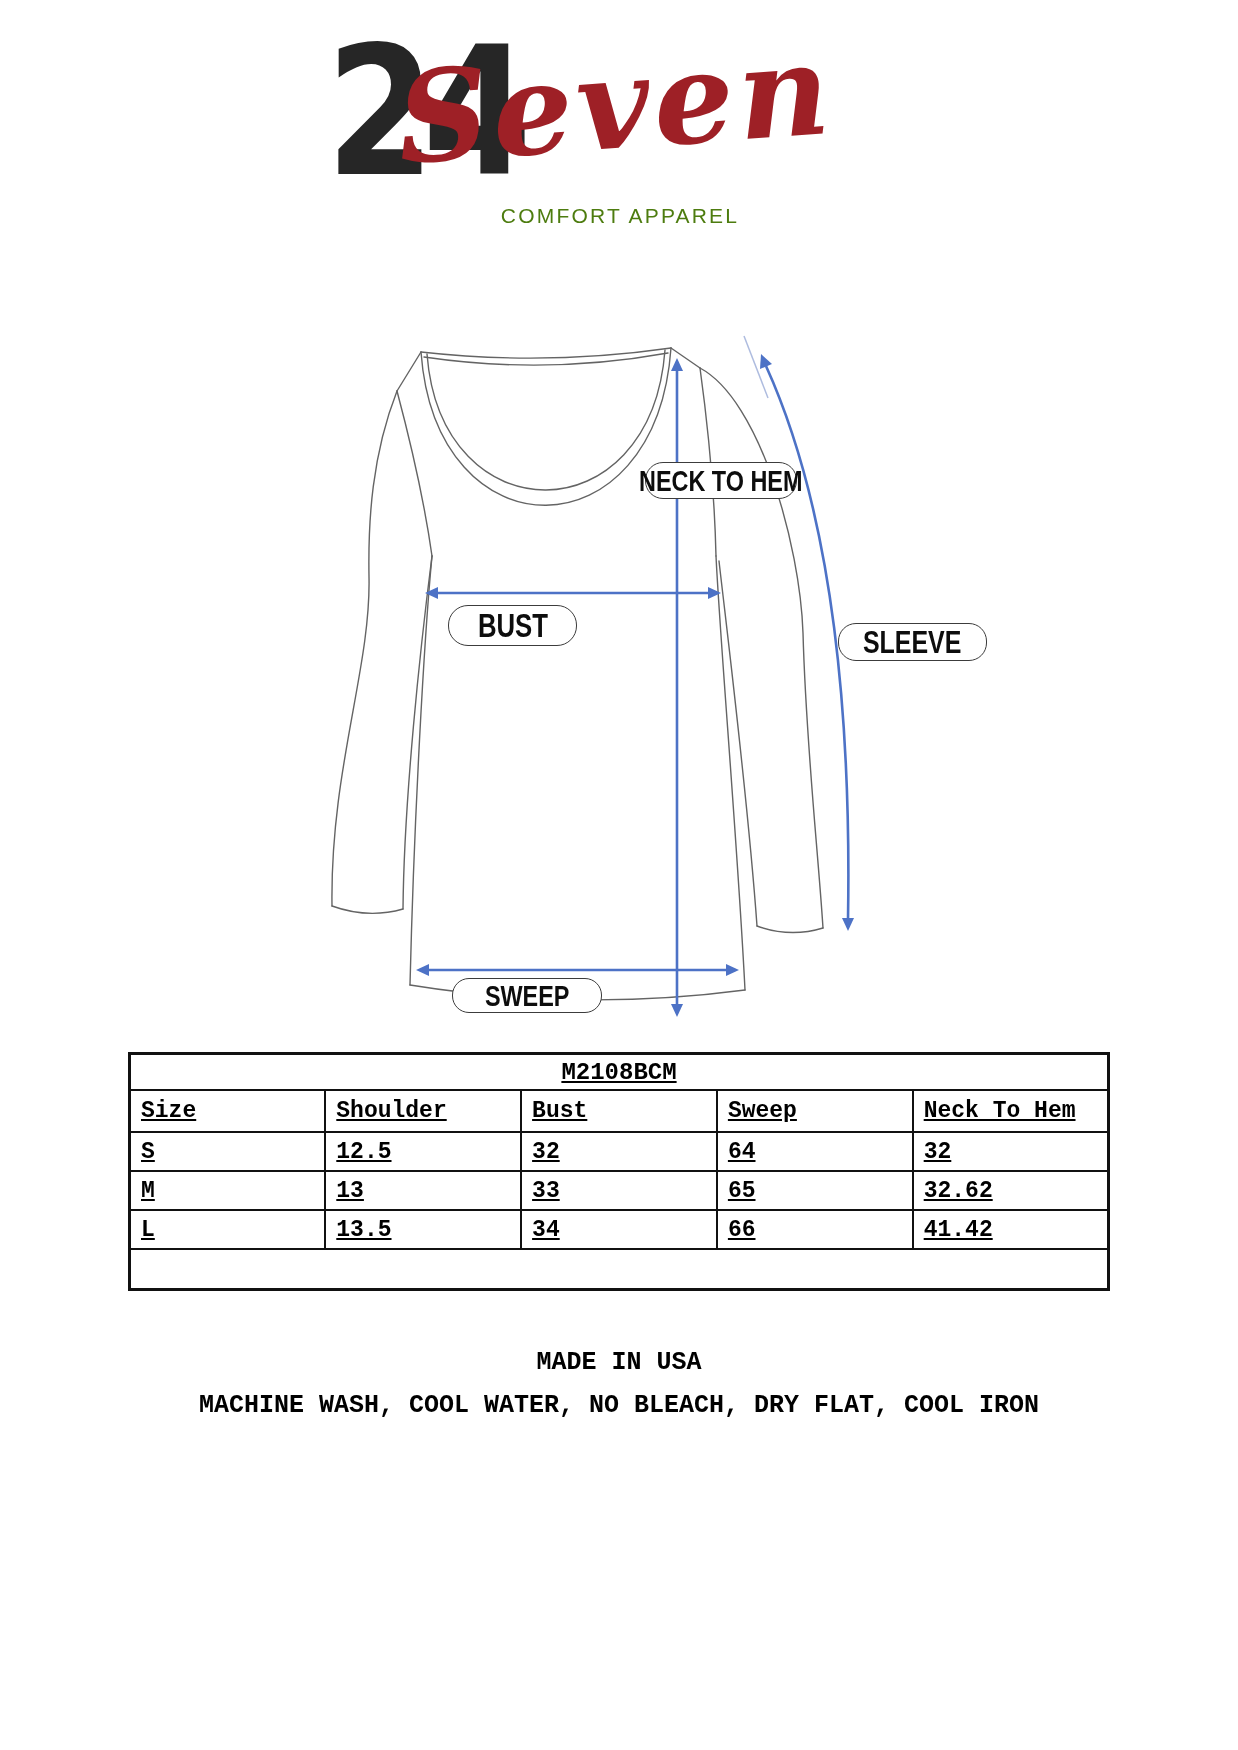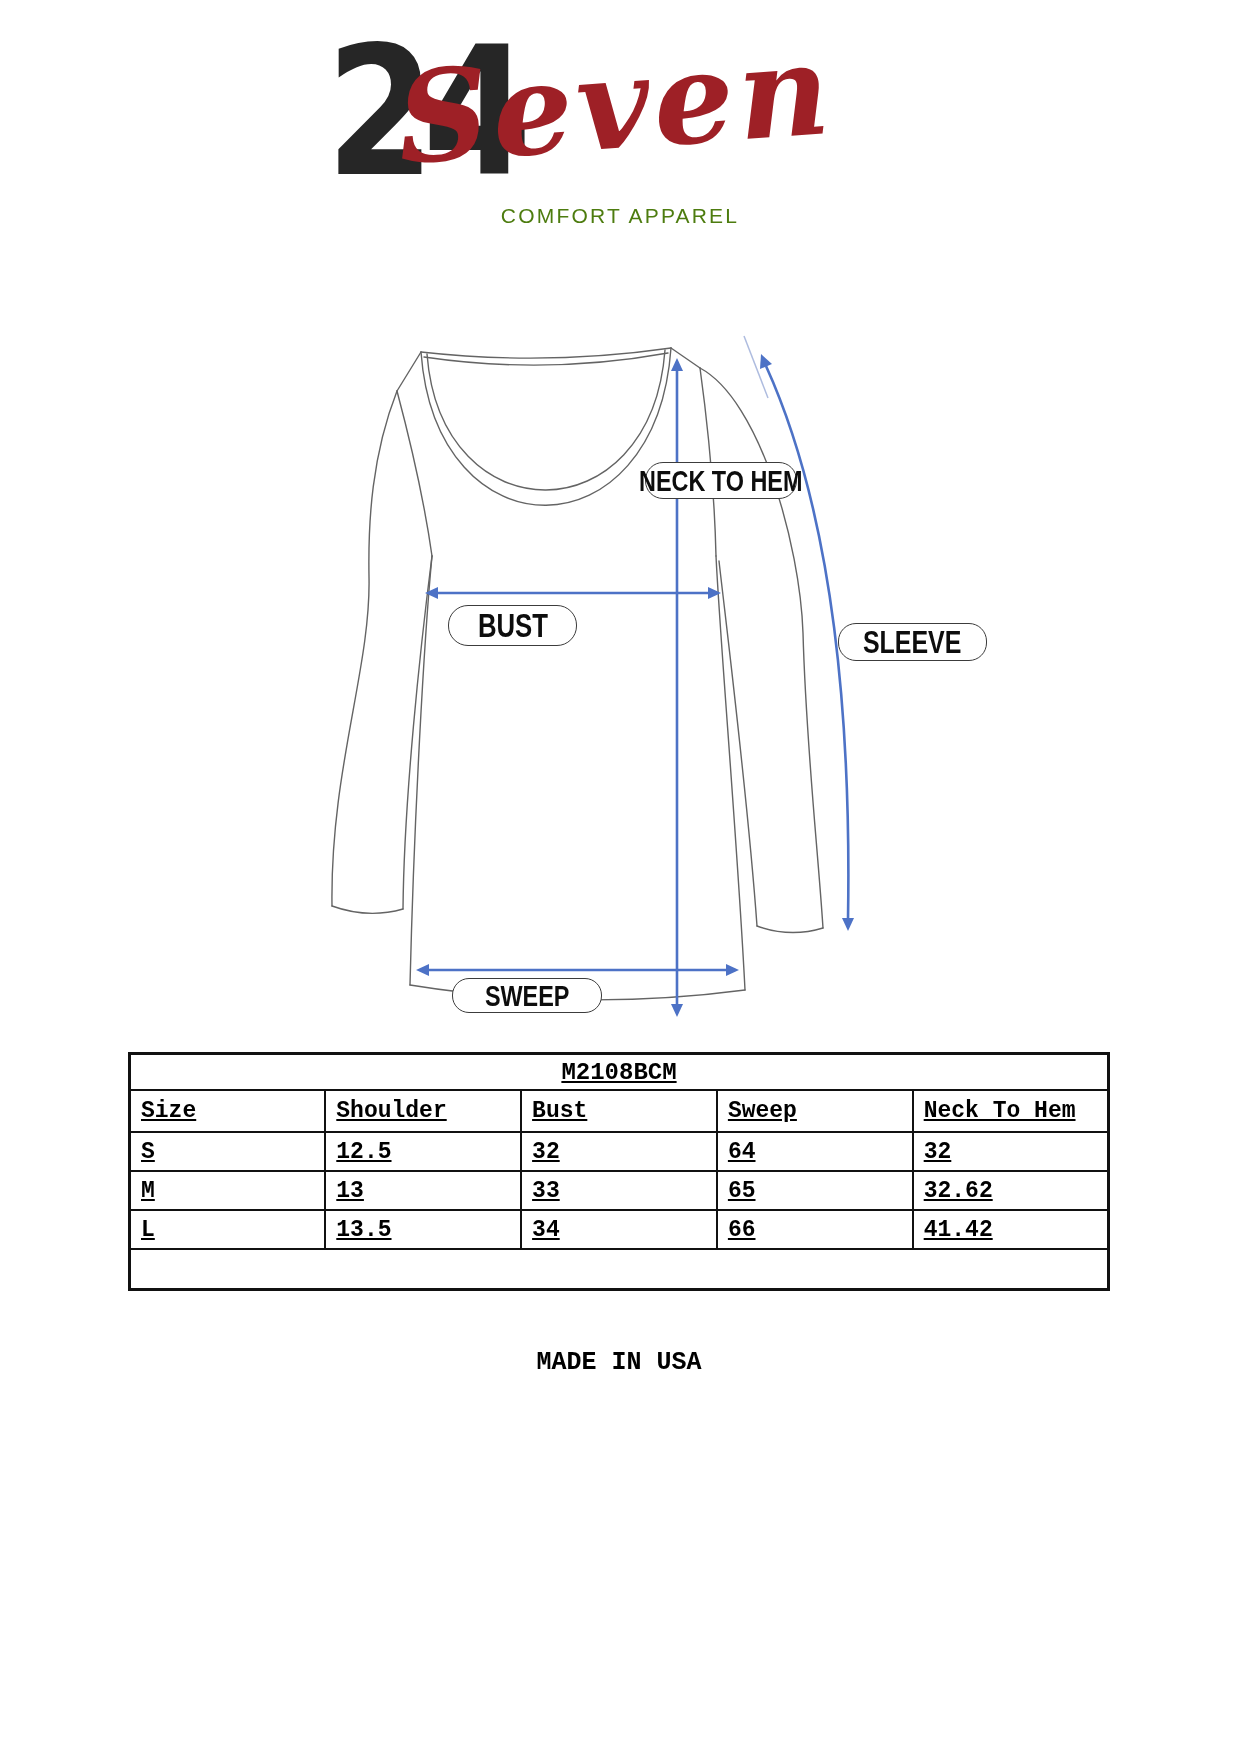--- a/index.html
+++ b/index.html
@@ -160,13 +160,14 @@
     <td>41.42</td>
   </tr>
   <tr class="empty-row">
     <td colspan="5"></td>
   </tr>
 </tbody>
   </table>
 
 <div class="care">
   <div>MADE IN USA</div>
+  <div>MACHINE WASH, COOL WATER, NO BLEACH, DRY FLAT, COOL IRON</div>
 </div>
 
 </body></html>

